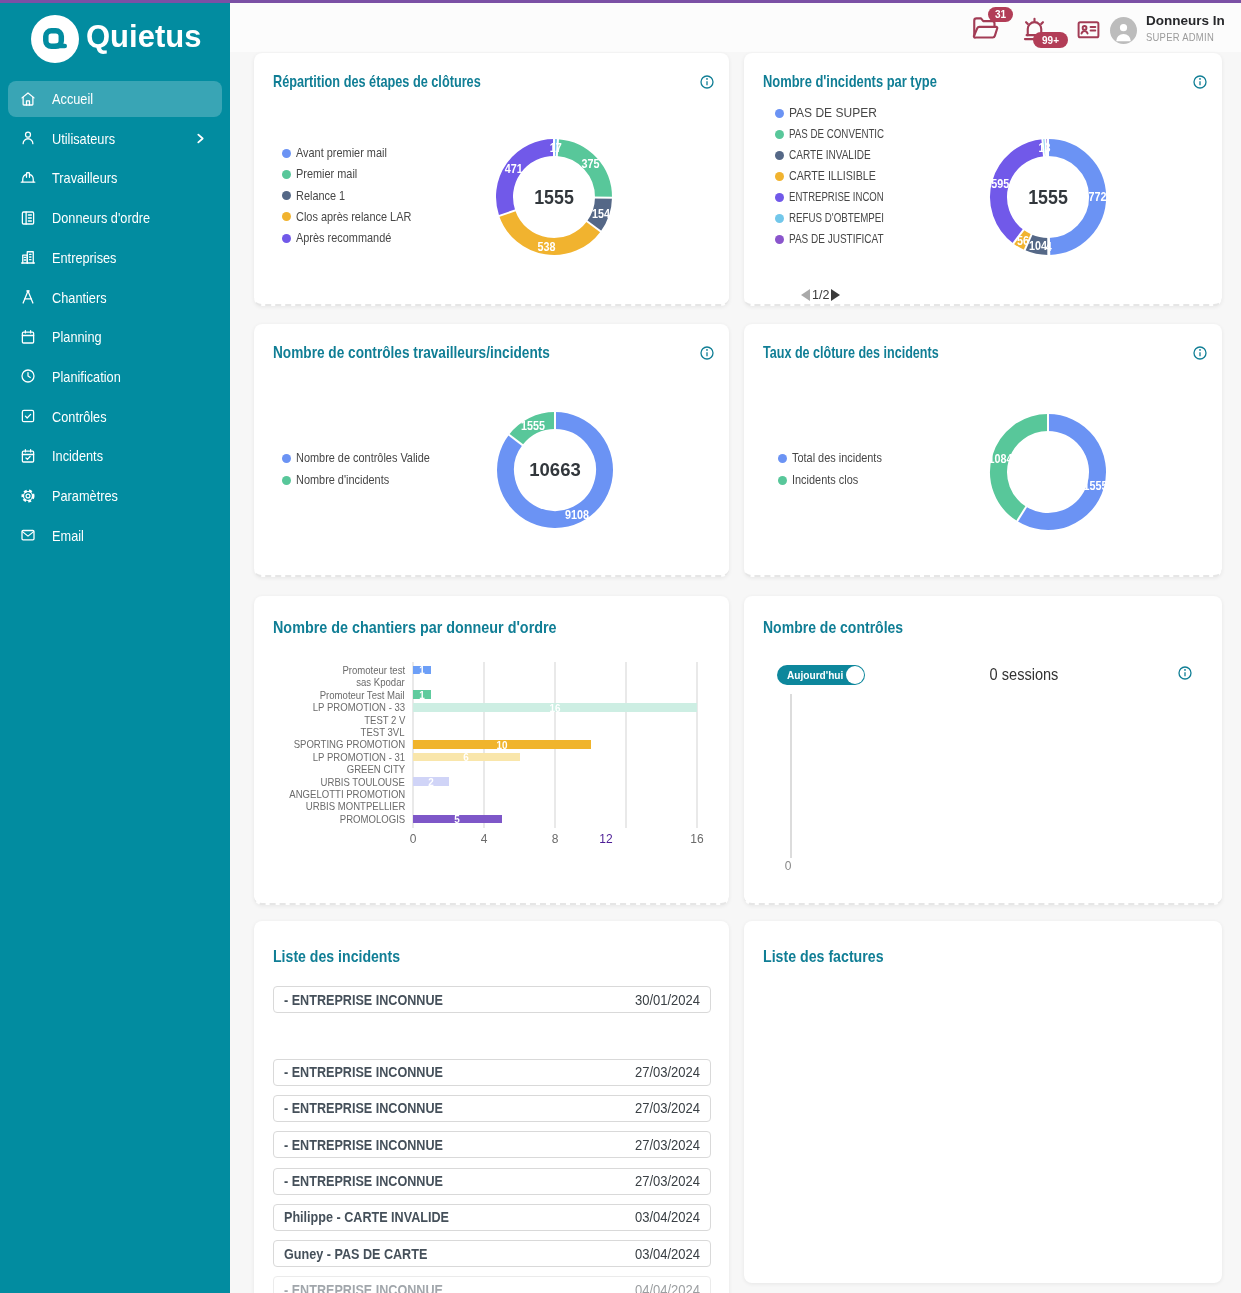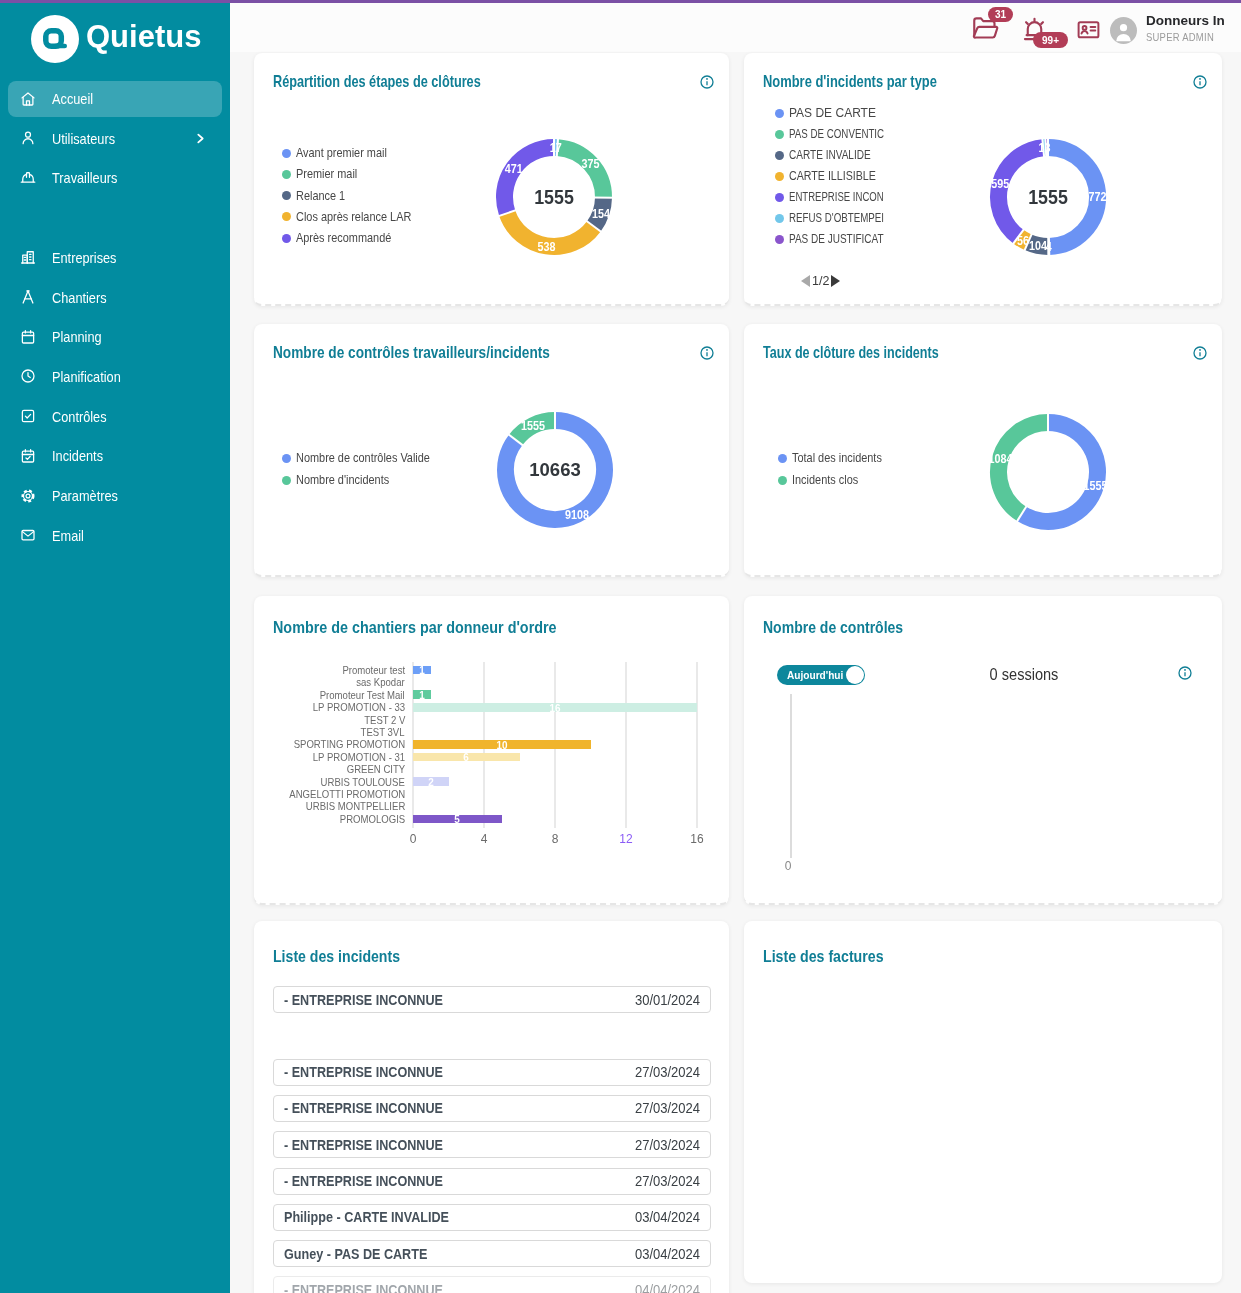--- a/index.html
+++ b/index.html
@@ -61,20 +61,30 @@
       <svg class="nic" width="18" height="18" viewBox="0 0 24 24">
         <g stroke="#fff" stroke-width="1.7" fill="none" stroke-linecap="round" stroke-linejoin="round">
           <path d="M3 17.5h18"></path>
           <path d="M5 17v-3a7 7 0 0 1 5-6.7"></path>
           <path d="M14 7.3a7 7 0 0 1 5 6.7v3"></path>
           <path d="M10 11V6a1 1 0 0 1 1-1h2a1 1 0 0 1 1 1v5"></path>
         </g>
       </svg>
       <span>Travailleurs</span>
     </div>
+<div class="navitem" style="top:196.6px">
+      <svg class="nic" width="18" height="18" viewBox="0 0 24 24">
+        <g stroke="#fff" stroke-width="1.7" fill="none" stroke-linecap="round" stroke-linejoin="round">
+          <rect x="4.5" y="4" width="15" height="16" rx="1.5"></rect>
+          <path d="M9.5 4v16"></path>
+          <path d="M12.5 8h4M12.5 12h4M12.5 16h4"></path>
+        </g>
+      </svg>
+      <span>Donneurs d'ordre</span>
+    </div>
 <div class="navitem" style="top:276.0px">
       <svg class="nic" width="18" height="18" viewBox="0 0 24 24">
         <g stroke="#fff" stroke-width="1.7" fill="none" stroke-linecap="round" stroke-linejoin="round">
           <path d="M12 4 5.5 20"></path>
           <path d="M12 4l6.5 16"></path>
           <path d="M7.5 14.5h9"></path>
           <path d="M10.5 4h3"></path>
         </g>
       </svg>
       <span>Chantiers</span>
@@ -215,21 +225,21 @@
 </div>
 
 <div class="card dashb" style="left:744px;top:53px;width:478px;height:253px">
   <div class="ctitle" style="top:19px;transform:scaleX(0.760);">Nombre d'incidents par type</div>
   <div class="cinfo"><svg width="14" height="14" viewBox="0 0 14 14">
         <circle cx="7" cy="7" r="6" fill="none" stroke="#107e95" stroke-width="1.3"></circle>
         <line x1="7" y1="6.2" x2="7" y2="10.2" stroke="#107e95" stroke-width="1.3"></line>
         <circle cx="7" cy="3.9" r="0.9" fill="#107e95"></circle>
       </svg></div>
   <div style="position:absolute;left:31px;top:55.5px;width:9px;height:9px;border-radius:50%;background:#6b93f4"></div>
-<div style="position:absolute;left:45px;top:52.6px;font-size:12px;color:#474747;white-space:nowrap;transform:scaleX(1.000);transform-origin:0 50%">PAS DE CARTE</div>
+<div style="position:absolute;left:45px;top:52.6px;font-size:12px;color:#474747;white-space:nowrap;transform:scaleX(1.000);transform-origin:0 50%">PAS DE SUPER</div>
 <div style="position:absolute;left:31px;top:76.6px;width:9px;height:9px;border-radius:50%;background:#58c79a"></div>
 <div style="position:absolute;left:45px;top:73.7px;font-size:12px;color:#474747;white-space:nowrap;transform:scaleX(0.812);transform-origin:0 50%">PAS DE CONVENTIC</div>
 <div style="position:absolute;left:31px;top:97.7px;width:9px;height:9px;border-radius:50%;background:#556887"></div>
 <div style="position:absolute;left:45px;top:94.8px;font-size:12px;color:#474747;white-space:nowrap;transform:scaleX(0.837);transform-origin:0 50%">CARTE INVALIDE</div>
 <div style="position:absolute;left:31px;top:118.8px;width:9px;height:9px;border-radius:50%;background:#f1b32f"></div>
 <div style="position:absolute;left:45px;top:115.9px;font-size:12px;color:#474747;white-space:nowrap;transform:scaleX(0.888);transform-origin:0 50%">CARTE ILLISIBLE</div>
 <div style="position:absolute;left:31px;top:139.9px;width:9px;height:9px;border-radius:50%;background:#7159e9"></div>
 <div style="position:absolute;left:45px;top:137.0px;font-size:12px;color:#474747;white-space:nowrap;transform:scaleX(0.798);transform-origin:0 50%">ENTREPRISE INCON</div>
 <div style="position:absolute;left:31px;top:161.0px;width:9px;height:9px;border-radius:50%;background:#72c7ea"></div>
 <div style="position:absolute;left:45px;top:158.1px;font-size:12px;color:#474747;white-space:nowrap;transform:scaleX(0.812);transform-origin:0 50%">REFUS D'OBTEMPEI</div>
@@ -251,21 +261,21 @@
 <line x1="71.32" y1="37.18" x2="69.09" y2="14.29" stroke="#fff" stroke-width="2"></line>
 <line x1="73.31" y1="37.04" x2="72.29" y2="14.06" stroke="#fff" stroke-width="2"></line>
 <text x="124.5" y="79.1" text-anchor="middle" textLength="18" lengthAdjust="spacingAndGlyphs" font-size="13" font-weight="bold" fill="#fff">772</text>
 <text x="75.7" y="129.2" text-anchor="middle" textLength="6" lengthAdjust="spacingAndGlyphs" font-size="13" font-weight="bold" fill="#fff">4</text>
 <text x="65.0" y="128.2" text-anchor="middle" textLength="18" lengthAdjust="spacingAndGlyphs" font-size="13" font-weight="bold" fill="#fff">104</text>
 <text x="50.1" y="122.5" text-anchor="middle" textLength="12" lengthAdjust="spacingAndGlyphs" font-size="13" font-weight="bold" fill="#fff">56</text>
 <text x="27.3" y="66.4" text-anchor="middle" textLength="18" lengthAdjust="spacingAndGlyphs" font-size="13" font-weight="bold" fill="#fff">595</text>
 <text x="71.5" y="30.3" text-anchor="middle" textLength="12" lengthAdjust="spacingAndGlyphs" font-size="13" font-weight="bold" fill="#fff">13</text>
   </svg>
   <div class="center-num" style="left:259px;top:99px;width:90px;height:90px;font-size:20.5px;transform:scaleX(0.87)">1555</div>
-  <div style="position:absolute;left:57px;top:221px;display:flex;align-items:center;font-size:12.5px;color:#3a3a3a">
+  <div style="position:absolute;left:57px;top:235px;display:flex;align-items:center;font-size:12.5px;color:#3a3a3a">
     <span style="width:0;height:0;border-top:6px solid transparent;border-bottom:6px solid transparent;border-right:9px solid #a9a9a9;margin-right:2px"></span>
     1/2
     <span style="width:0;height:0;border-top:6px solid transparent;border-bottom:6px solid transparent;border-left:9px solid #3a3a3a;margin-left:2px"></span>
   </div>
 </div>
 
 <div class="card dashb" style="left:254px;top:324px;width:475px;height:253px">
   <div class="ctitle" style="top:19px;transform:scaleX(0.803);">Nombre de contrôles travailleurs/incidents</div>
   <div class="cinfo"><svg width="14" height="14" viewBox="0 0 14 14">
         <circle cx="7" cy="7" r="6" fill="none" stroke="#107e95" stroke-width="1.3"></circle>
@@ -338,21 +348,21 @@
 <div style="position:absolute;left:159px;top:181.4px;width:35.5px;height:8.8px;background:#d0d4f7"></div>
 <div style="position:absolute;left:164.8px;top:180.0px;width:24px;text-align:center;font-size:11px;font-weight:bold;color:#fff;transform:scaleX(0.9)">2</div>
 <div style="position:absolute;right:324px;top:192.0px;font-size:11px;line-height:12.4px;color:#6b6b6b;white-space:nowrap;transform:scaleX(0.87);transform-origin:100% 50%">ANGELOTTI PROMOTION</div>
 <div style="position:absolute;right:324px;top:204.4px;font-size:11px;line-height:12.4px;color:#6b6b6b;white-space:nowrap;transform:scaleX(0.87);transform-origin:100% 50%">URBIS MONTPELLIER</div>
 <div style="position:absolute;right:324px;top:216.8px;font-size:11px;line-height:12.4px;color:#6b6b6b;white-space:nowrap;transform:scaleX(0.87);transform-origin:100% 50%">PROMOLOGIS</div>
 <div style="position:absolute;left:159px;top:218.6px;width:88.8px;height:8.8px;background:#7e57c8"></div>
 <div style="position:absolute;left:191.4px;top:217.2px;width:24px;text-align:center;font-size:11px;font-weight:bold;color:#fff;transform:scaleX(0.9)">5</div>
 <div style="position:absolute;left:147.0px;top:236px;width:24px;text-align:center;font-size:12px;color:#6b6b6b">0</div>
 <div style="position:absolute;left:218.0px;top:236px;width:24px;text-align:center;font-size:12px;color:#6b6b6b">4</div>
 <div style="position:absolute;left:289.0px;top:236px;width:24px;text-align:center;font-size:12px;color:#6b6b6b">8</div>
-<div style="position:absolute;left:360.0px;top:236px;width:24px;text-align:center;font-size:12px;color:#8b5cf6">12</div>
+<div style="position:absolute;left:340px;top:236px;width:24px;text-align:center;font-size:12px;color:#4c1d95">12</div>
 <div style="position:absolute;left:431.0px;top:236px;width:24px;text-align:center;font-size:12px;color:#6b6b6b">16</div>
 </div>
 
 <div class="card dashb" style="left:744px;top:596px;width:478px;height:309px">
   <div class="ctitle" style="top:22px;transform:scaleX(0.824);">Nombre de contrôles</div>
   <div style="position:absolute;left:33px;top:69px;width:88px;height:20px;background:#0d879c;border-radius:10px;display:flex;align-items:center">
     <span style="color:#fff;font-size:11px;font-weight:bold;margin-left:10px;white-space:nowrap;transform:scaleX(0.92);transform-origin:0 50%">Aujourd'hui</span>
     <span style="position:absolute;right:1px;top:1px;width:18px;height:18px;background:#fff;border-radius:50%"></span>
   </div>
   <div style="position:absolute;left:200px;top:70px;width:160px;text-align:center;font-size:16px;color:#333;transform:scaleX(0.91)">0 sessions</div>

